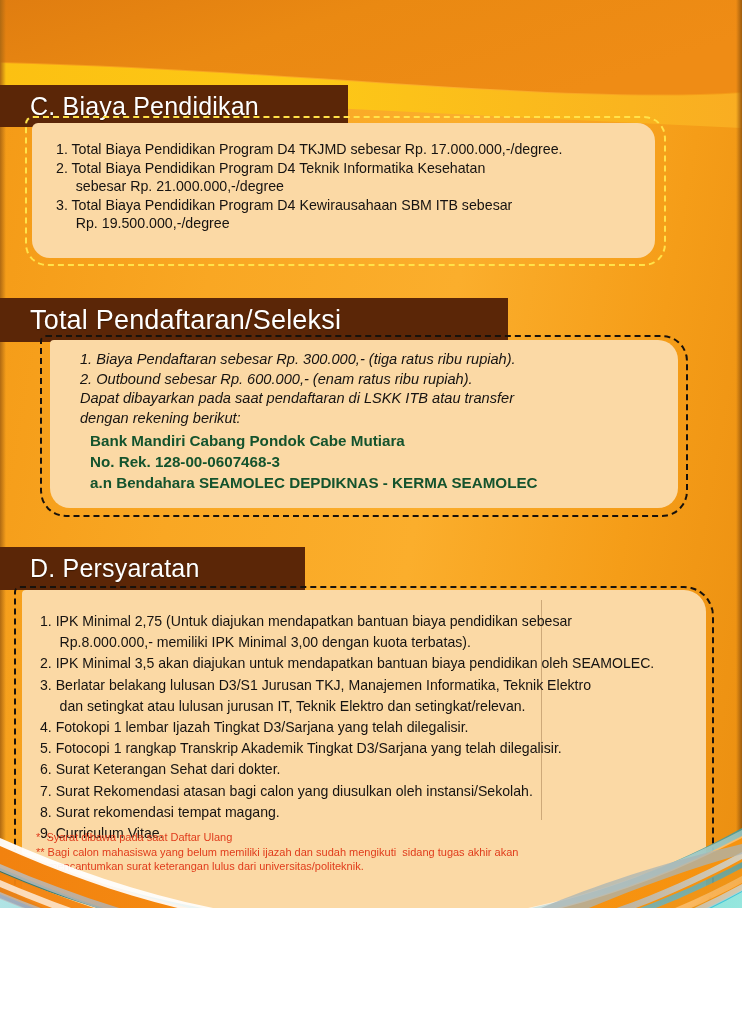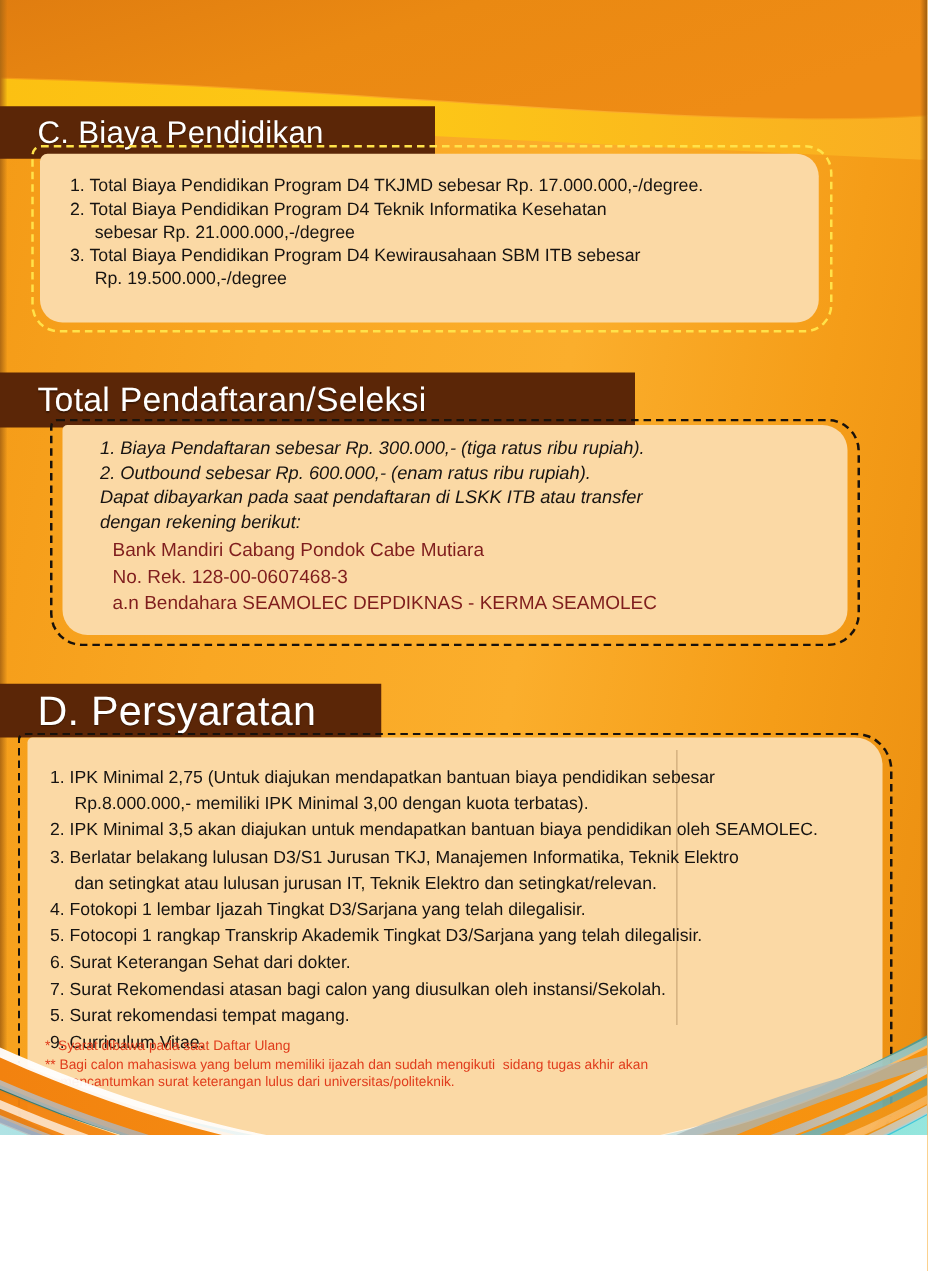--- a/index.html
+++ b/index.html
@@ -63,21 +63,21 @@
     display: flex;
     align-items: center;
     box-sizing: border-box;
     padding-left: 30px;
     font-weight: normal;
     letter-spacing: 0.2px;
     text-shadow: 0 1px 1px rgba(0,0,0,0.35);
   }
   #hdr-c { left: 0;  top: 85px;  width: 348px; height: 42px; font-size: 25px; }
   #hdr-b { left: 0;  top: 298px; width: 508px; height: 44px; font-size: 27px; }
-  #hdr-d { left: 0;  top: 547px; width: 305px; height: 43px; font-size: 33px; }
+  #hdr-d { left: 0;  top: 547px; width: 305px; height: 43px; font-size: 25px; }
 
   
   .panel {
     position: absolute;
     box-sizing: border-box;
     background: #fbd9a5;
     border-radius: 18px;
   }
   .panel-dash {
     position: absolute;
@@ -134,24 +134,24 @@
     font-size: 14.4px;
     line-height: 18.6px;
   }
 
   #list-1 { left: 56px; top: 140px; width: 590px; font-size: 14.2px; line-height: 18.6px; }
   #list-2 { left: 80px; top: 350px; width: 580px; font-size: 14.6px; line-height: 19.6px; font-style: italic; }
 
   .bank-block {
     position: absolute;
     left: 90px; top: 430px;
-    font-weight: normal;
+    font-weight: bold;
     font-size: 15.2px;
     line-height: 21px;
-    color: #7f1d1d;
+    color: #14532d;
   }
 
   #list-3 { left: 40px; top: 611px; width: 660px; font-size: 14.1px; line-height: 21.2px; }
 
   .ol-row { white-space: pre-wrap; }
 
   .notes {
     position: absolute;
     left: 36px; top: 830px;
     color: #e03c1c;
@@ -240,21 +240,21 @@
   <div class="body-text" id="list-3">
     <div class="ol-row">1. IPK Minimal 2,75 (Untuk diajukan mendapatkan bantuan biaya pendidikan sebesar
      Rp.8.000.000,- memiliki IPK Minimal 3,00 dengan kuota terbatas).</div>
     <div class="ol-row">2. IPK Minimal 3,5 akan diajukan untuk mendapatkan bantuan biaya pendidikan oleh SEAMOLEC.</div>
     <div class="ol-row">3. Berlatar belakang lulusan D3/S1 Jurusan TKJ, Manajemen Informatika, Teknik Elektro
      dan setingkat atau lulusan jurusan IT, Teknik Elektro dan setingkat/relevan.</div>
     <div class="ol-row">4. Fotokopi 1 lembar Ijazah Tingkat D3/Sarjana yang telah dilegalisir.</div>
     <div class="ol-row">5. Fotocopi 1 rangkap Transkrip Akademik Tingkat D3/Sarjana yang telah dilegalisir.</div>
     <div class="ol-row">6. Surat Keterangan Sehat dari dokter.</div>
     <div class="ol-row">7. Surat Rekomendasi atasan bagi calon yang diusulkan oleh instansi/Sekolah.</div>
-    <div class="ol-row">5. Surat rekomendasi tempat magang.</div>
+    <div class="ol-row">8. Surat rekomendasi tempat magang.</div>
     <div class="ol-row">9. Curriculum Vitae.</div>
   </div>
 
   <div class="notes">
     <div class="n-line">*  Syarat dibawa pada saat Daftar Ulang</div>
     <div class="n-line">** Bagi calon mahasiswa yang belum memiliki ijazah dan sudah mengikuti  sidang tugas akhir akan</div>
     <div class="n-line">    mencantumkan surat keterangan lulus dari universitas/politeknik.</div>
   </div>
 
   <svg id="waves" viewBox="0 0 742 196" preserveAspectRatio="none">

